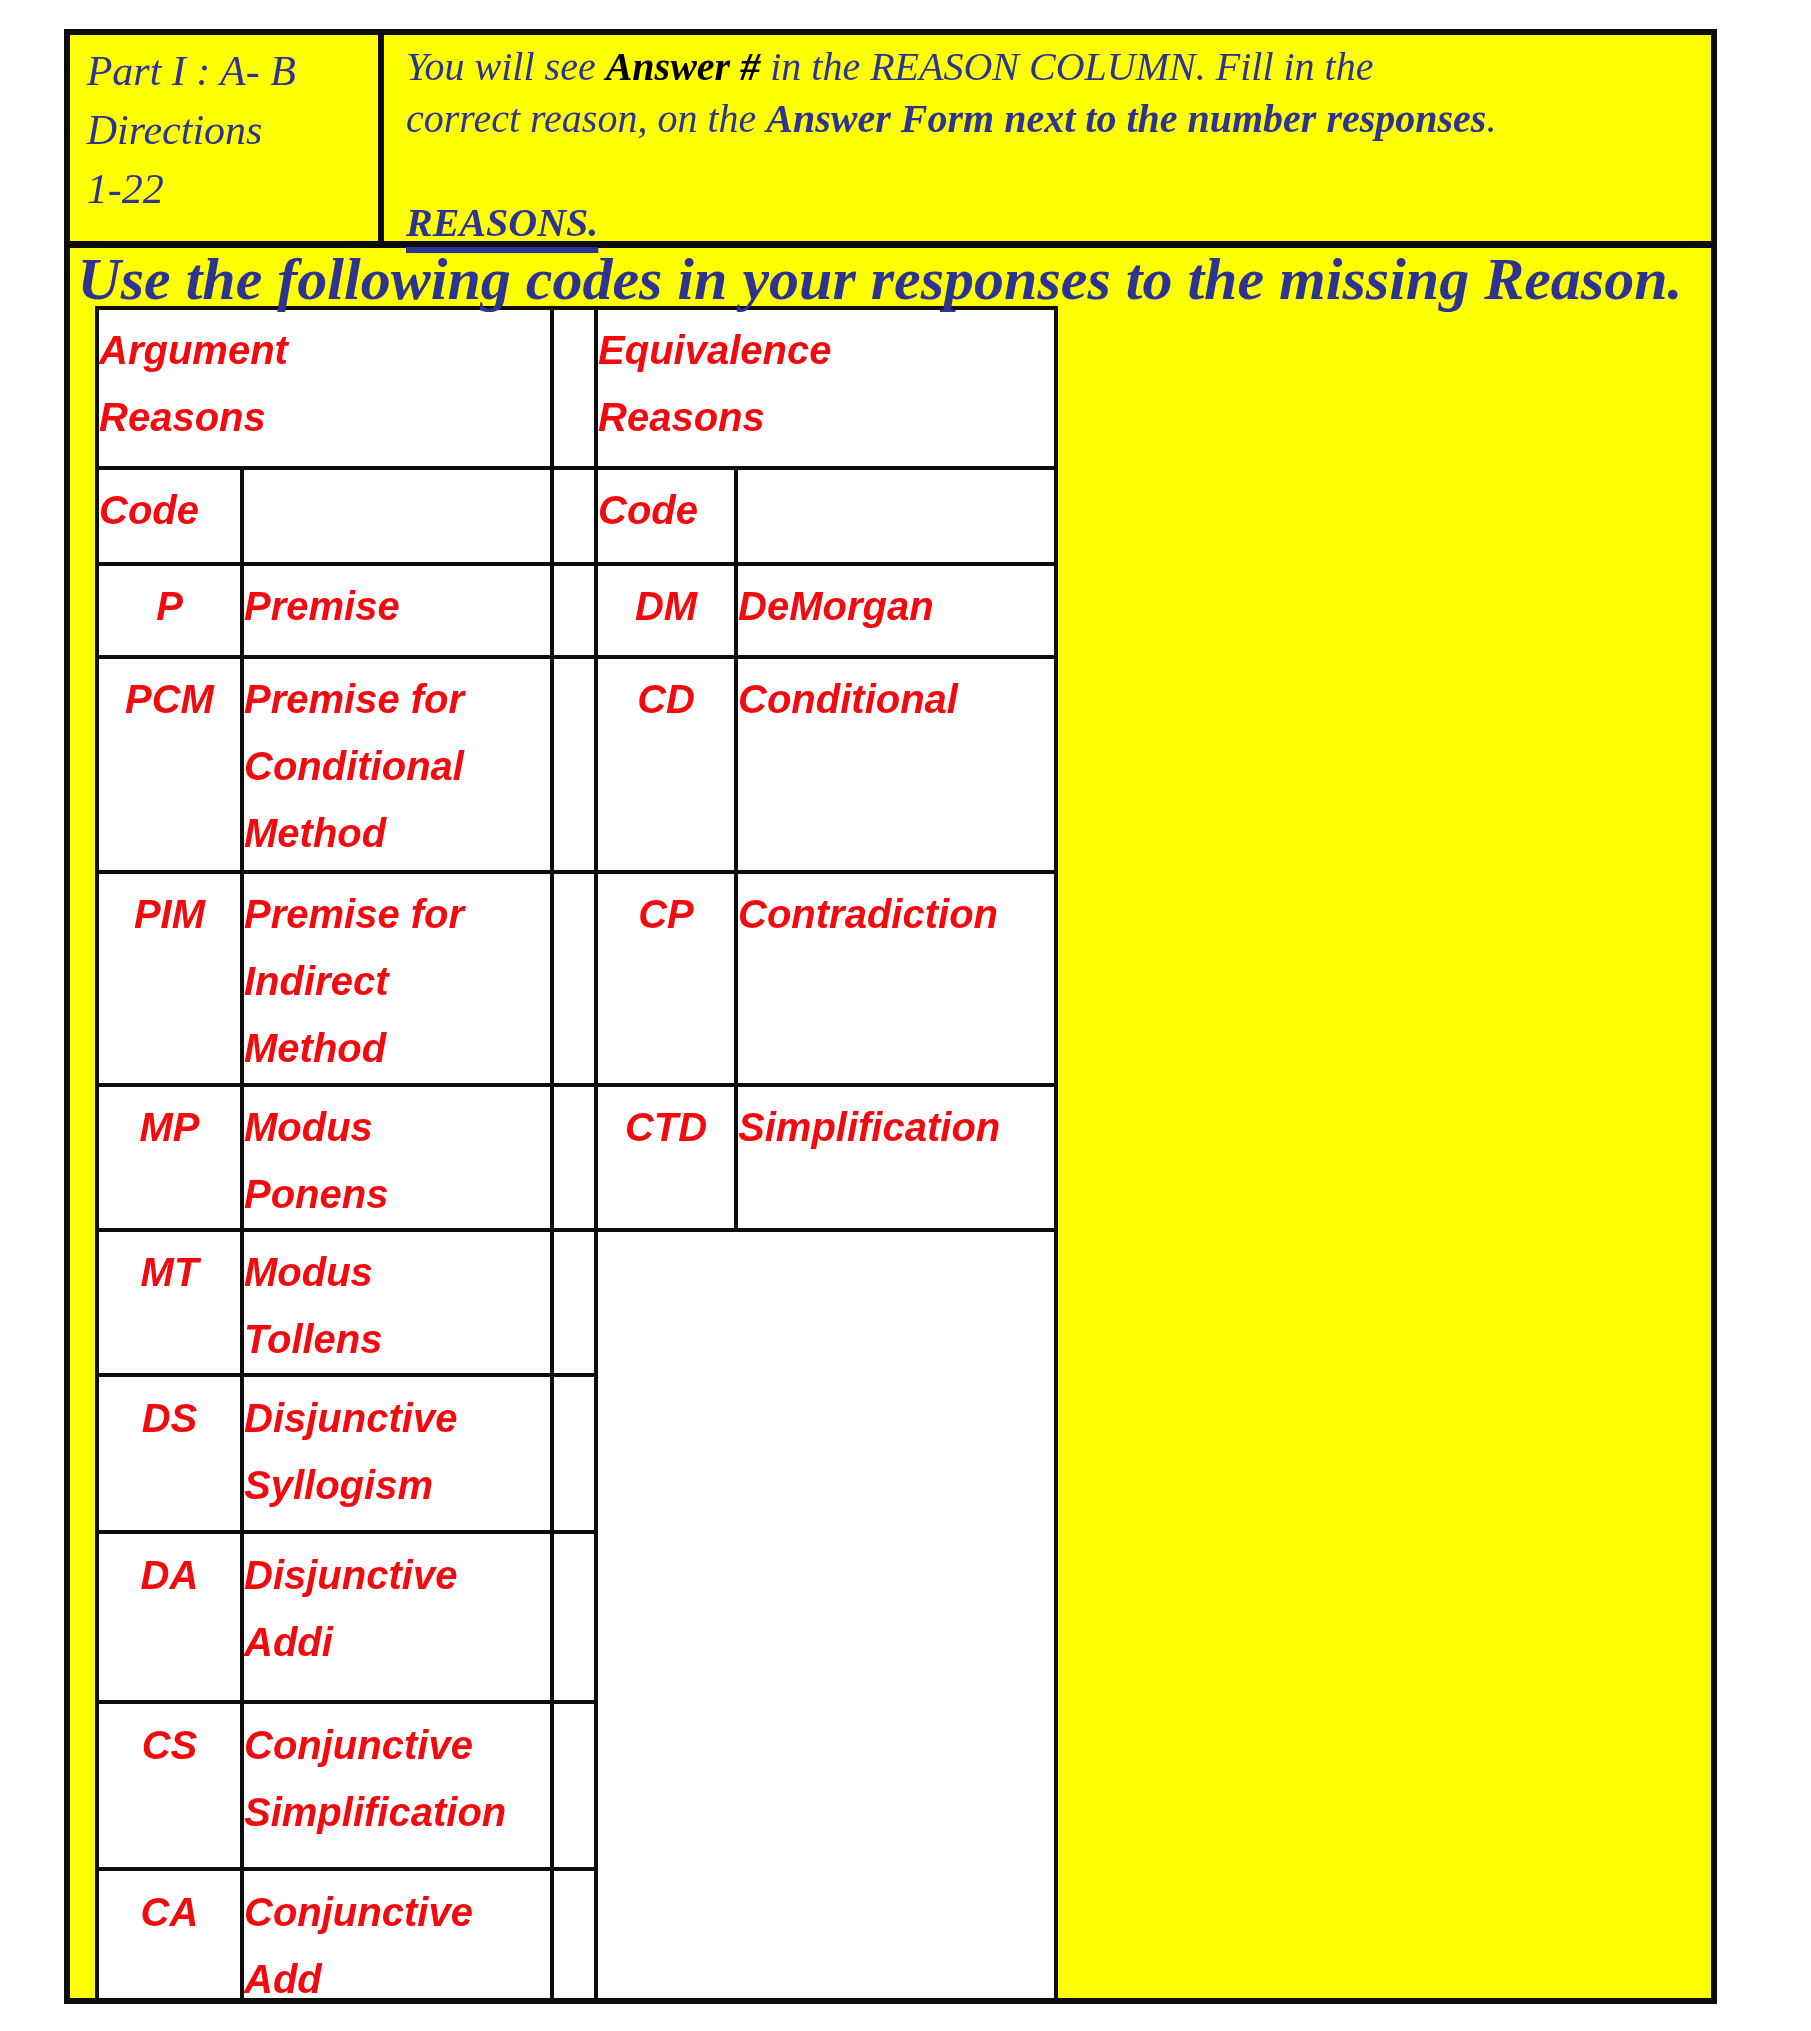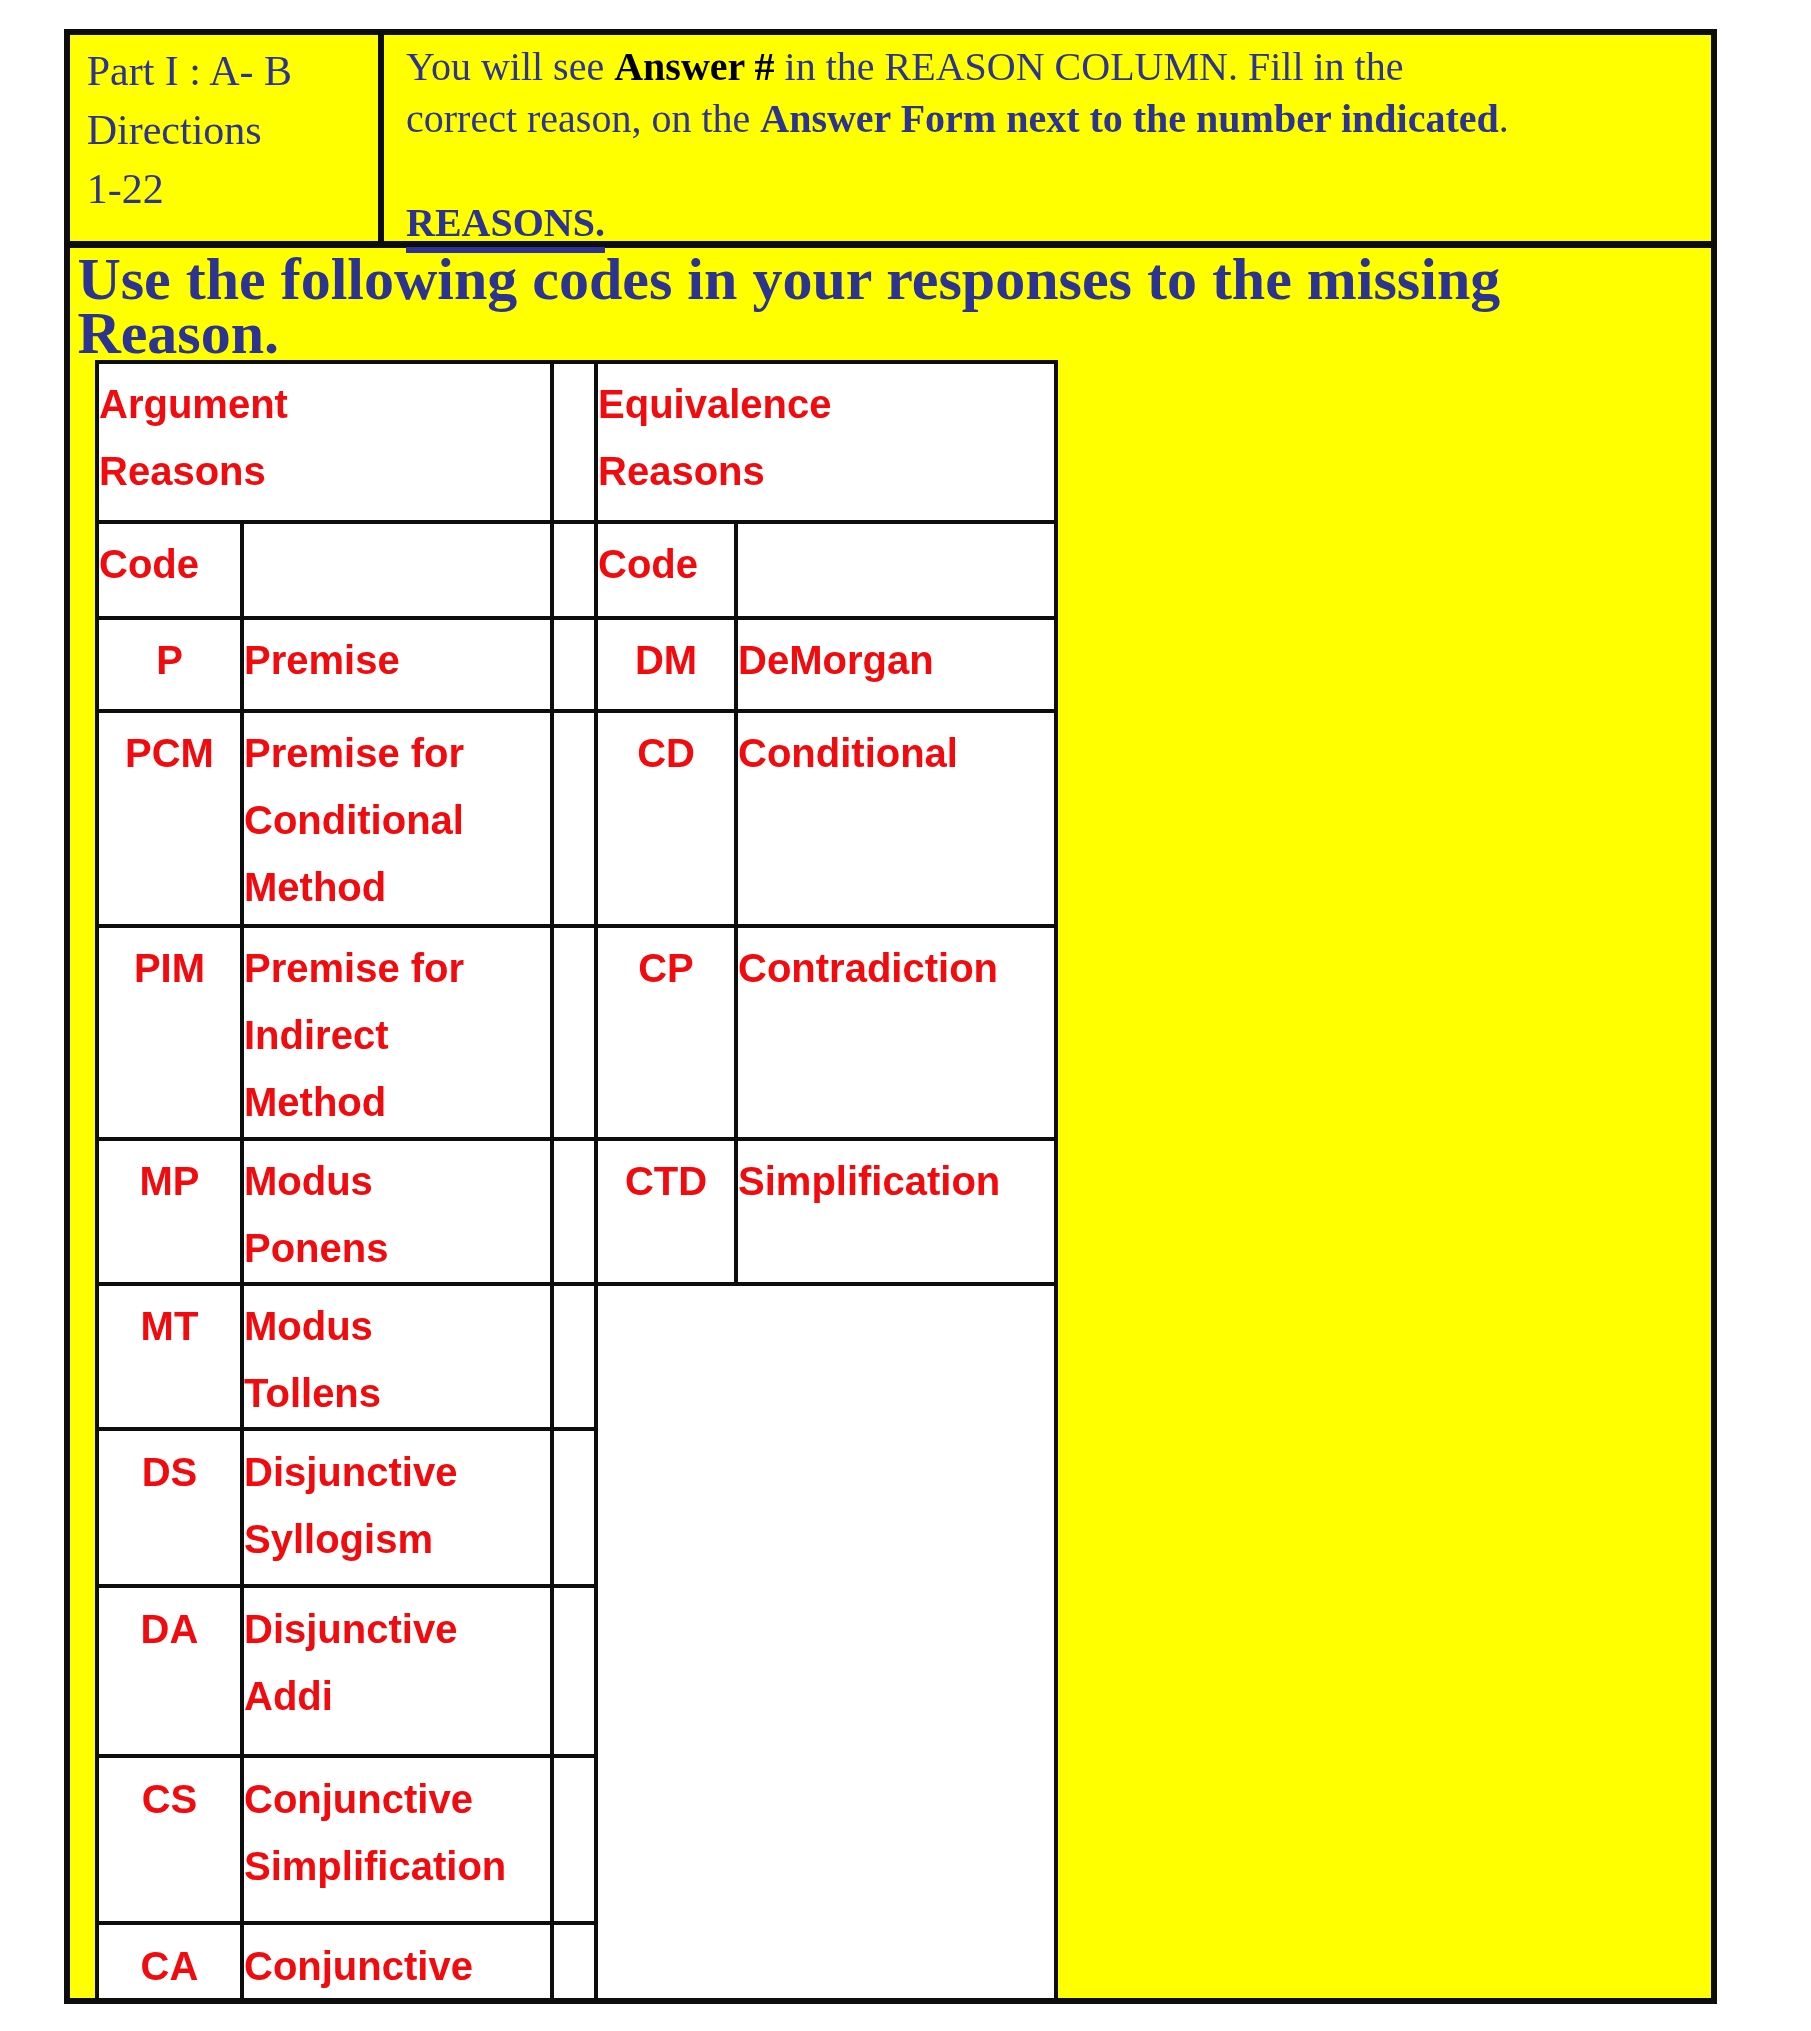--- a/index.html
+++ b/index.html
@@ -10,20 +10,21 @@
     font-family:"Liberation Serif",serif;
     overflow:hidden;
   }
   .outer{
     position:absolute;left:64px;top:29px;
     width:1653px;height:1975px;
     box-sizing:border-box;
     border:6.5px solid #0d0d0d;
     background:#ffff00;
     overflow:hidden;
+    font-style:italic;
   }
   
   .top-row{
     display:flex;
     box-sizing:border-box;
     height:213px;
     border-bottom:7.4px solid #0d0d0d;
   }
   .hdr-left{
     flex:0 0 314px;
@@ -98,21 +99,21 @@
 
 <div class="page">
   <div class="outer">
 
     <div class="top-row">
       <div class="hdr-left">Part I : A- B
 Directions
 1-22</div>
       <div class="hdr-right">
         <span>You will see </span><span class="red-bold">Answer #</span><span> in the REASON COLUMN. Fill in the</span><br>
-        <span>correct reason, on the </span><span class="b">Answer Form next to the number indicated</span><span>.</span><br>
+        <span>correct reason, on the </span><span class="b">Answer Form next to the number responses</span><span>.</span><br>
         <br>
         <span class="mandate">REASONS.</span>
       </div>
     </div>
 
     <div class="instruction">Use the following codes in your responses to the missing Reason.</div>
 
     <table class="codes">
       <colgroup>
         <col class="c-acode">

